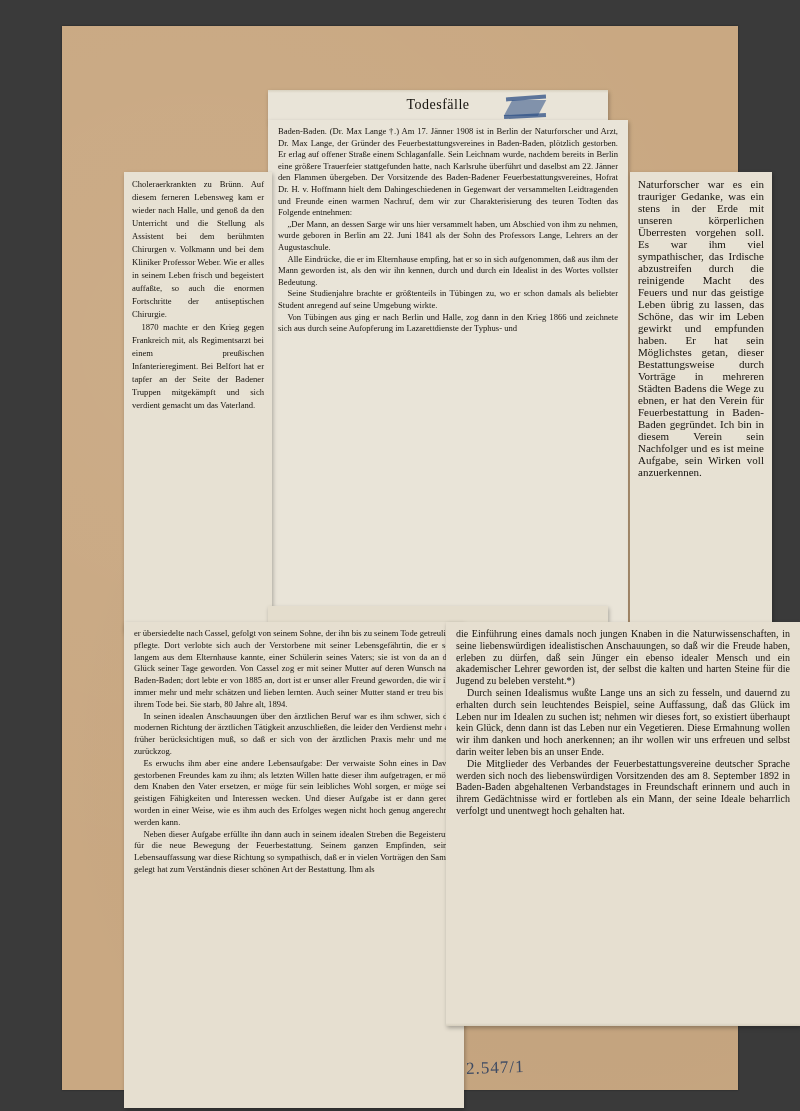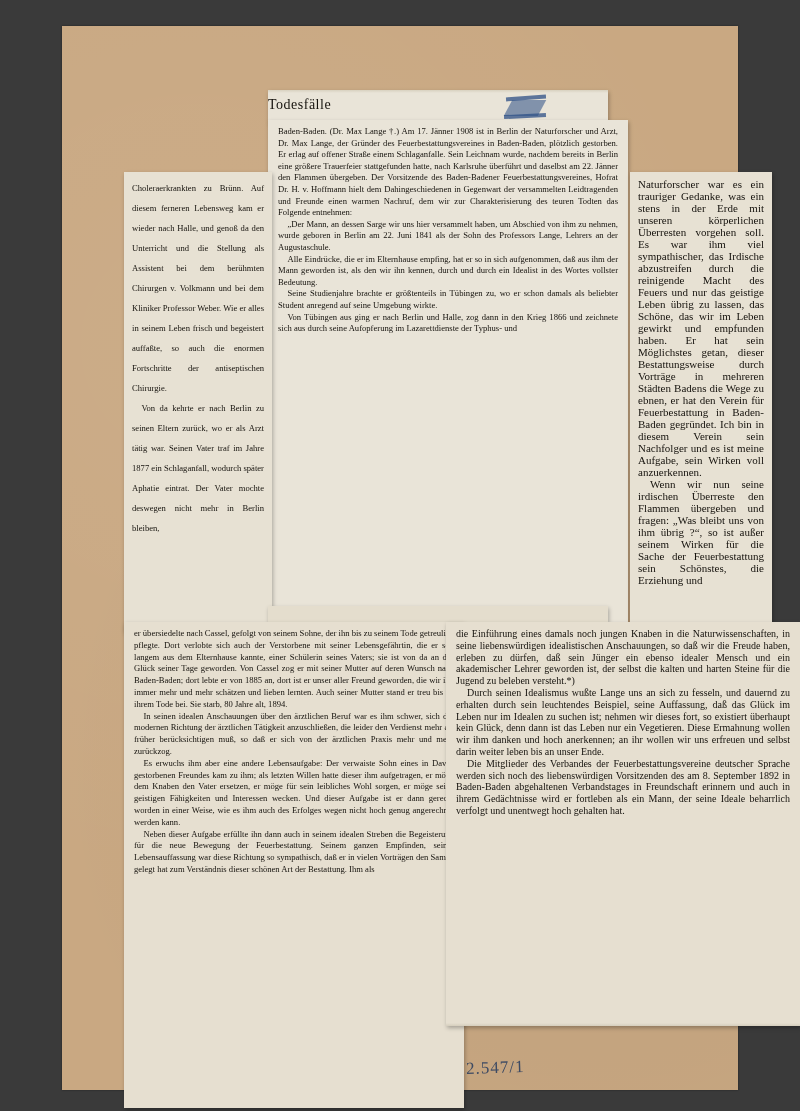--- a/index.html
+++ b/index.html
@@ -39,21 +39,21 @@
   }
   .col p{margin:0;text-indent:1.1em;}
   .col p.noind{text-indent:0;}
 
   
   #clip-header{
     left:206px;top:64px;width:340px;height:32px;
     background:#e9e4d8;
   }
   #header-title{
-    text-align:left;font-size:14px;letter-spacing:.5px;
+    text-align:center;font-size:14px;letter-spacing:.5px;
     padding-top:7px;font-family:"Liberation Serif",serif;
   }
   
   .stamp{
     position:absolute;right:58px;top:2px;width:46px;height:28px;
     pointer-events:none;
   }
   .stamp .bar{
     position:absolute;background:#2c4f86;opacity:.75;
   }
@@ -62,21 +62,21 @@
   .stamp .b3{left:0px;top:22px;width:42px;height:4px;transform:rotate(-3deg);}
 
   #clip-main{
     left:206px;top:94px;width:340px;height:500px;
     padding:6px 10px 6px 10px;
     font-size:8.6px;line-height:11.6px;
   }
   #clip-left{
     left:62px;top:146px;width:132px;height:448px;
     padding:6px 8px;
-    font-size:8.6px;line-height:20px;
+    font-size:8.6px;line-height:13px;
   }
   #clip-right{
     left:568px;top:146px;width:126px;height:448px;
     padding:6px 8px;
     font-size:11px;line-height:12px;
   }
   #clip-bottom-left{
     left:62px;top:596px;width:320px;height:474px;
     padding:6px 10px;
     font-size:8.6px;line-height:11.8px;
@@ -122,26 +122,25 @@
     <div class="clip col" id="clip-main">
       <p class="noind">Baden-Baden. (Dr. Max Lange †.) Am 17. Jänner 1908 ist in Berlin der Naturforscher und Arzt, Dr. Max Lange, der Gründer des Feuerbestattungsvereines in Baden-Baden, plötzlich gestorben. Er erlag auf offener Straße einem Schlaganfalle. Sein Leichnam wurde, nachdem bereits in Berlin eine größere Trauerfeier stattgefunden hatte, nach Karlsruhe überführt und daselbst am 22. Jänner den Flammen übergeben. Der Vorsitzende des Baden-Badener Feuerbestattungsvereines, Hofrat Dr. H. v. Hoffmann hielt dem Dahingeschiedenen in Gegenwart der versammelten Leidtragenden und Freunde einen warmen Nachruf, dem wir zur Charakterisierung des teuren Todten das Folgende entnehmen:</p>
       <p>„Der Mann, an dessen Sarge wir uns hier versammelt haben, um Abschied von ihm zu nehmen, wurde geboren in Berlin am 22. Juni 1841 als der Sohn des Professors Lange, Lehrers an der Augustaschule.</p>
       <p>Alle Eindrücke, die er im Elternhause empfing, hat er so in sich aufgenommen, daß aus ihm der Mann geworden ist, als den wir ihn kennen, durch und durch ein Idealist in des Wortes vollster Bedeutung.</p>
       <p>Seine Studienjahre brachte er größtenteils in Tübingen zu, wo er schon damals als beliebter Student anregend auf seine Umgebung wirkte.</p>
       <p>Von Tübingen aus ging er nach Berlin und Halle, zog dann in den Krieg 1866 und zeichnete sich aus durch seine Aufopferung im Lazarettdienste der Typhus- und</p>
     </div>
 
     <div class="clip aged col" id="clip-left">
       <p class="noind">Choleraerkrankten zu Brünn. Auf diesem ferneren Lebensweg kam er wieder nach Halle, und genoß da den Unterricht und die Stellung als Assistent bei dem berühmten Chirurgen v. Volkmann und bei dem Kliniker Professor Weber. Wie er alles in seinem Leben frisch und begeistert auffaßte, so auch die enormen Fortschritte der antiseptischen Chirurgie.</p>
-      <p>Von da kehrte er nach Berlin zu seinen Eltern zurück, wo er als Arzt tätig war. Seinen Vater traf im Jahre 1877 ein Schlaganfall, wodurch später Aphatie eintrat. Der Vater mochte deswegen nicht mehr in Berlin bleiben,</p>
+      <p>1870 machte er den Krieg gegen Frankreich mit, als Regimentsarzt bei einem preußischen Infanterieregiment. Bei Belfort hat er tapfer an der Seite der Badener Truppen mitgekämpft und sich verdient gemacht um das Vaterland.</p>
     </div>
 
     <div class="clip aged col" id="clip-right">
       <p class="noind">Naturforscher war es ein trauriger Gedanke, was ein stens in der Erde mit unseren körperlichen Überresten vorgehen soll. Es war ihm viel sympathischer, das Irdische abzustreifen durch die reinigende Macht des Feuers und nur das geistige Leben übrig zu lassen, das Schöne, das wir im Leben gewirkt und empfunden haben. Er hat sein Möglichstes getan, dieser Bestattungsweise durch Vorträge in mehreren Städten Badens die Wege zu ebnen, er hat den Verein für Feuerbestattung in Baden-Baden gegründet. Ich bin in diesem Verein sein Nachfolger und es ist meine Aufgabe, sein Wirken voll anzuerkennen.</p>
-      <p>Wenn wir nun seine irdischen Überreste den Flammen übergeben und fragen: „Was bleibt uns von ihm übrig ?“, so ist außer seinem Wirken für die Sache der Feuerbestattung sein Schönstes, die Erziehung und</p>
     </div>
 
     <div class="clip" id="clip-sliver"></div>
 
     <div class="clip aged2 col" id="clip-bottom-left">
       <p class="noind">er übersiedelte nach Cassel, gefolgt von seinem Sohne, der ihn bis zu seinem Tode getreulich pflegte. Dort verlobte sich auch der Verstorbene mit seiner Lebensgefährtin, die er seit langem aus dem Elternhause kannte, einer Schülerin seines Vaters; sie ist von da an das Glück seiner Tage geworden. Von Cassel zog er mit seiner Mutter auf deren Wunsch nach Baden-Baden; dort lebte er von 1885 an, dort ist er unser aller Freund geworden, die wir ihn immer mehr und mehr schätzen und lieben lernten. Auch seiner Mutter stand er treu bis zu ihrem Tode bei. Sie starb, 80 Jahre alt, 1894.</p>
       <p>In seinen idealen Anschauungen über den ärztlichen Beruf war es ihm schwer, sich der modernen Richtung der ärztlichen Tätigkeit anzuschließen, die leider den Verdienst mehr als früher berücksichtigen muß, so daß er sich von der ärztlichen Praxis mehr und mehr zurückzog.</p>
       <p>Es erwuchs ihm aber eine andere Lebensaufgabe: Der verwaiste Sohn eines in Davos gestorbenen Freundes kam zu ihm; als letzten Willen hatte dieser ihm aufgetragen, er möge dem Knaben den Vater ersetzen, er möge für sein leibliches Wohl sorgen, er möge seine geistigen Fähigkeiten und Interessen wecken. Und dieser Aufgabe ist er dann gerecht worden in einer Weise, wie es ihm auch des Erfolges wegen nicht hoch genug angerechnet werden kann.</p>
       <p>Neben dieser Aufgabe erfüllte ihn dann auch in seinem idealen Streben die Begeisterung für die neue Bewegung der Feuerbestattung. Seinem ganzen Empfinden, seiner Lebensauffassung war diese Richtung so sympathisch, daß er in vielen Vorträgen den Samen gelegt hat zum Verständnis dieser schönen Art der Bestattung. Ihm als</p>
     </div>

